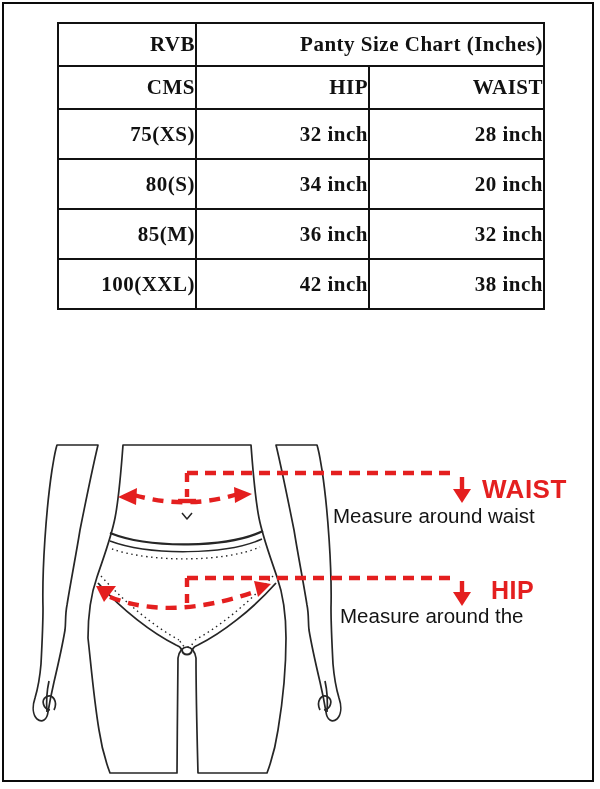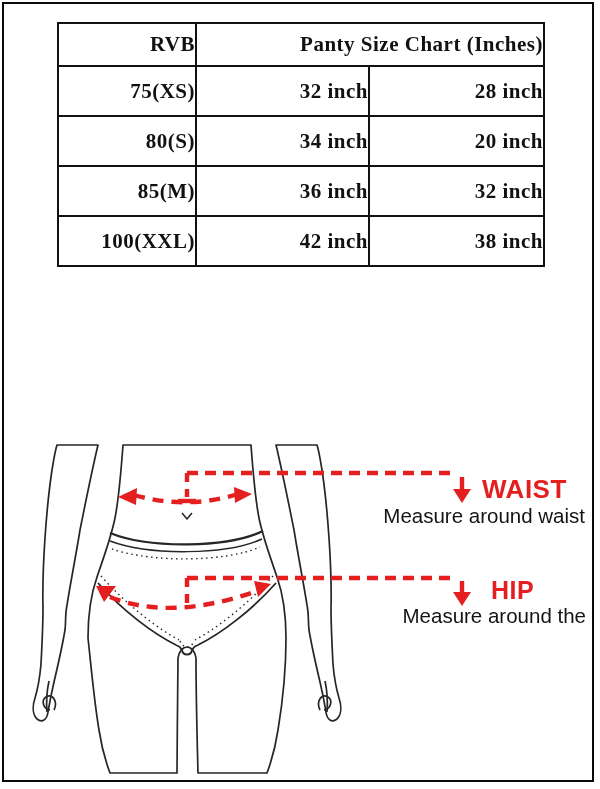--- a/index.html
+++ b/index.html
@@ -27,42 +27,47 @@
   }
   table.size-table tr.hdr td{height:41px;}
   td.title-cell{font-size:27px;letter-spacing:0.2px;margin-left:45px;}
   .fig-svg{position:absolute;left:0;top:0;}
   .red-label{
     position:absolute;color:var(--annotation-red);font-weight:bold;
     font-size:26px;letter-spacing:0.5px;white-space:nowrap;
   }
   .instr{
     position:absolute;color:var(--text-black);font-size:20.5px;
-    line-height:23.5px;text-align:right;white-space:nowrap;
+    line-height:23.5px;text-align:left;white-space:nowrap;
   }
   .waist-label{left:482px;top:474px;}
   .hip-label{left:491px;top:576px;font-size:25px;}
   .waist-instr{left:333px;top:504px;width:252px;}
-  .hip-instr{left:330px;top:604px;width:256px;}
+  .hip-instr{left:330px;top:604px;width:256px;padding-left:10px;}
 </style>
 </head>
 <body>
 
 <div class="outer-border"></div>
 
 <table class="size-table">
   <colgroup>
       <col style="width:138px">
       <col style="width:173px">
       <col style="width:175px">
     </colgroup>
   <tbody>
       <tr class="hdr">
     <td>RVB</td>
     <td class="title-cell" colspan="2">Panty Size Chart (Inches)</td>
+  </tr>
+  <tr class="hdr">
+    <td>CMS</td>
+    <td>HIP</td>
+    <td>WAIST</td>
   </tr>
   <tr>
     <td>75(XS)</td>
     <td>32 inch</td>
     <td>28 inch</td>
   </tr>
   <tr>
     <td>80(S)</td>
     <td>34 inch</td>
     <td>20 inch</td>

